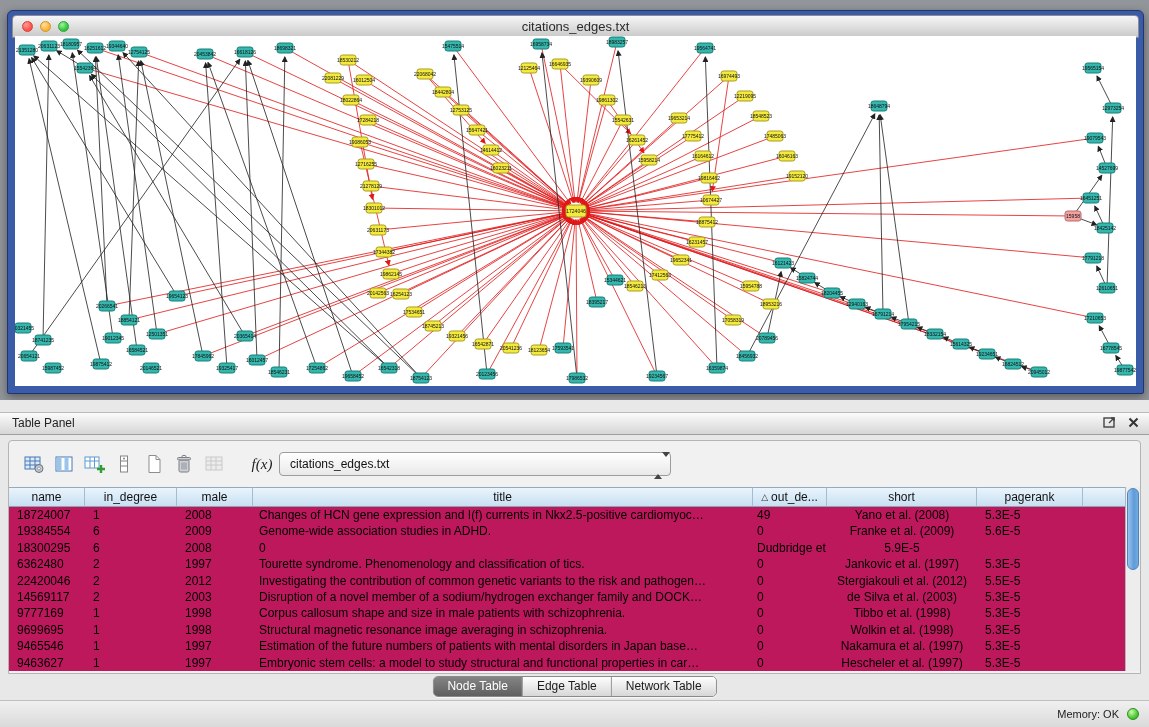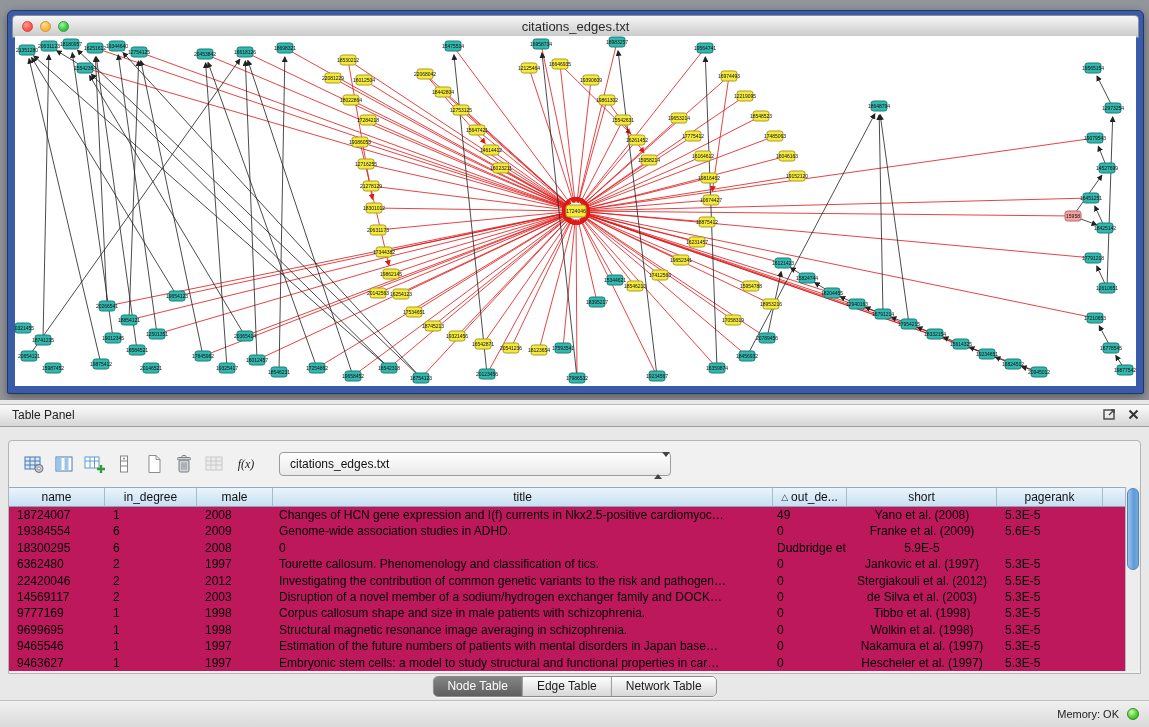--- a/index.html
+++ b/index.html
@@ -31,39 +31,39 @@
   .light.green{background:radial-gradient(circle at 35% 30%,#a8f0a0,#2fc63e 65%);border:1px solid #2aa336;}
   .net-canvas{
     position:absolute;left:7px;right:7px;top:25px;bottom:7px;
     background:#ffffff;overflow:hidden;
   }
   #net-svg{position:absolute;left:0;top:0;}
 
   
   .table-panel{position:absolute;top:400px;left:0;width:1149px;height:327px;background:#e8e8e8;}
   .tp-header{
-    position:absolute;top:4px;left:0;right:0;height:21px;
+    position:absolute;top:12px;left:0;right:0;height:21px;
     background:linear-gradient(#fbfbfb,#d6d6d6);
     border-top:1px solid #b9b9b9;border-bottom:1px solid #9e9e9e;text-align:right;
   }
   .tp-title{position:absolute;left:12px;top:0;height:21px;line-height:21px;font-size:12px;color:#222;}
   .tp-icons{position:absolute;right:10px;top:3px;display:flex;gap:12px;align-items:center;}
   .tp-icons svg{display:block;cursor:default;}
 
   .tp-content{
     position:absolute;left:8px;top:40px;width:1131px;height:232px;
     background:#f1f1f1;border:1px solid #b4b4b4;border-radius:4px 4px 0 0;
     box-sizing:content-box;
   }
   
   .toolbar{position:absolute;left:0;top:0;right:0;height:46px;display:flex;align-items:center;padding-left:10px;}
   .tbtn{width:30px;height:30px;display:flex;align-items:center;justify-content:center;border-radius:4px;}
   .tbtn.disabled{opacity:.45;}
   .fx-btn{width:34px;height:26px;display:flex;align-items:center;justify-content:center;
-    font-family:"Liberation Serif",serif;font-style:italic;font-size:12px;color:#222;}
+    font-family:"Liberation Serif",serif;font-style:italic;font-size:15px;color:#222;margin-left:16px;}
   .combo{
     position:absolute;left:270px;top:11px;width:392px;height:24px;box-sizing:border-box;
     border:1px solid #9c9c9c;border-radius:4px;background:linear-gradient(#ffffff,#e9e9e9);
     box-shadow:inset 0 1px 0 #fff;
   }
   .combo-value{position:absolute;left:10px;top:0;height:22px;line-height:22px;font-size:12px;color:#111;}
   .combo-arrows{position:absolute;right:7px;top:4px;width:9px;height:14px;}
   .combo-arrows .up{width:0;height:0;border-left:4px solid transparent;border-right:4px solid transparent;border-bottom:5px solid #444;margin-bottom:3px;}
   .combo-arrows .down{width:0;height:0;border-left:4px solid transparent;border-right:4px solid transparent;border-top:5px solid #444;}
 
@@ -77,21 +77,21 @@
     font-size:12px;color:#111;overflow:hidden;white-space:nowrap;
   }
   .th.fill{flex:1;border-right:none;}
   .sort-tri{font-size:9px;color:#333;line-height:10px;}
   .tbody{position:absolute;left:0;top:66px;width:1116px;height:164px;background:#fff;overflow:hidden;}
   .tr{display:flex;height:16.4px;line-height:16.4px;background:#be185d;}
   .td{
     box-sizing:border-box;flex:none;font-size:12px;color:#000;
     overflow:hidden;white-space:nowrap;padding-left:8px;
   }
-  .th:nth-child(1),.td:nth-child(1){width:96px;}
+  .th:nth-child(1),.td:nth-child(1){width:76px;}
   .th:nth-child(2),.td:nth-child(2){width:92px;}
   .th:nth-child(3),.td:nth-child(3){width:76px;}
   .th:nth-child(4),.td:nth-child(4){width:500px;}
   .td:nth-child(4){padding-left:6px;}
   .th:nth-child(5),.td:nth-child(5){width:74px;}
   .td:nth-child(5){padding-left:4px;}
   .th:nth-child(6),.td:nth-child(6){width:150px;}
   .td:nth-child(6){padding-left:0;text-align:center;}
   .th:nth-child(7),.td:nth-child(7){width:106px;}
 
@@ -676,21 +676,21 @@
           <div class="td">6</div>
           <div class="td">2008</div>
           <div class="td">0</div>
           <div class="td">Dudbridge et al. (2008)</div>
           <div class="td">5.9E-5</div>
         </div>
         <div class="tr">
           <div class="td">6362480</div>
           <div class="td">2</div>
           <div class="td">1997</div>
-          <div class="td">Tourette callosum. Phenomenology and classification of tics.</div>
+          <div class="td">Tourette syndrome. Phenomenology and classification of tics.</div>
           <div class="td">0</div>
           <div class="td">Jankovic et al. (1997)</div>
           <div class="td">5.3E-5</div>
         </div>
         <div class="tr">
           <div class="td">22420046</div>
           <div class="td">2</div>
           <div class="td">2012</div>
           <div class="td">Investigating the contribution of common genetic variants to the risk and pathogen…</div>
           <div class="td">0</div>

